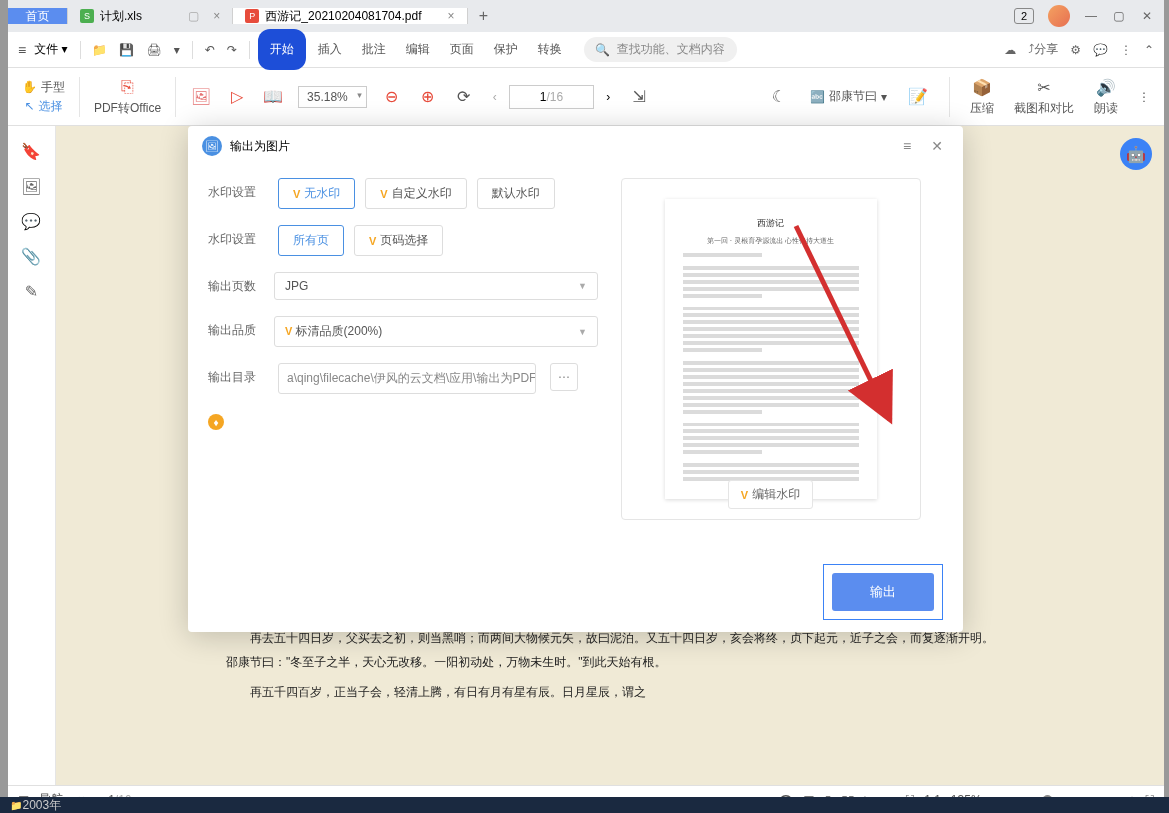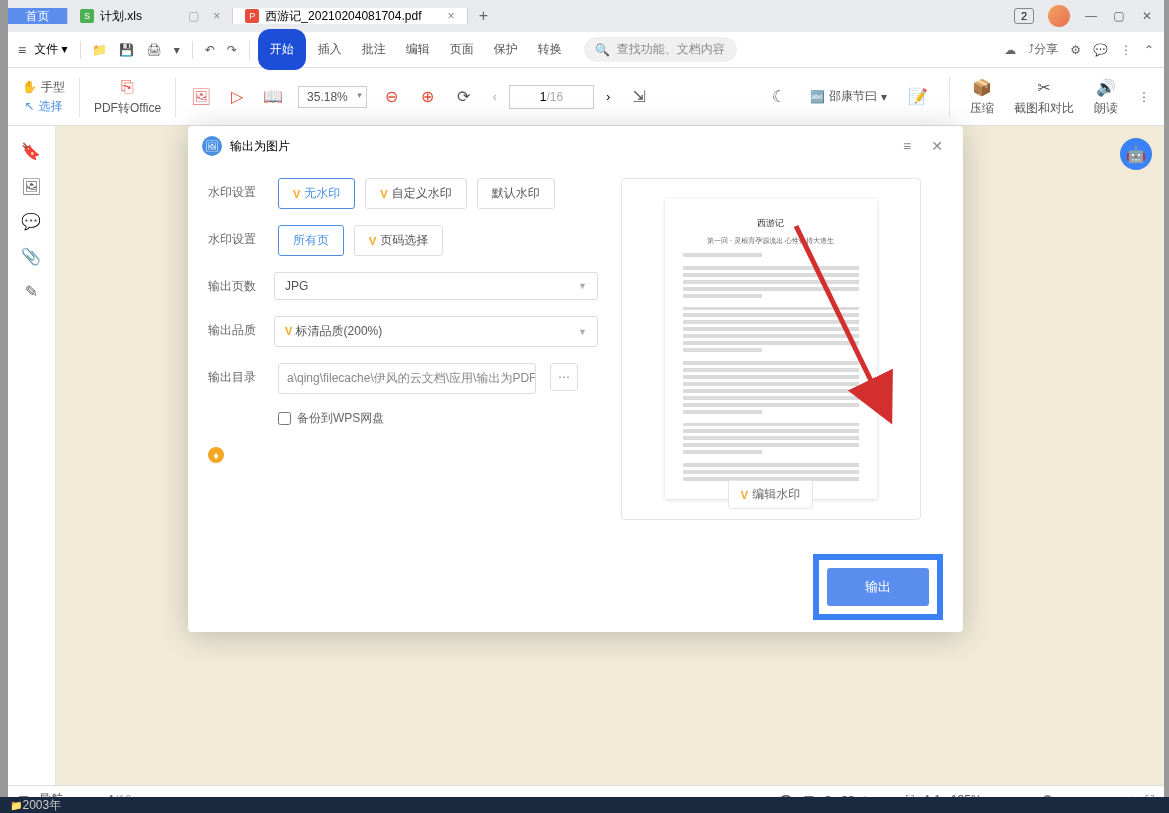--- a/index.html
+++ b/index.html
@@ -81,21 +81,21 @@
 .vip-note .ic{width:16px;height:16px;border-radius:50%;background:#f5a623;color:#fff;display:flex;align-items:center;justify-content:center;font-size:10px}
 .dlg-right{flex:1;display:flex;flex-direction:column;align-items:center}
 .preview{width:300px;height:342px;border:1px solid #e5e5e5;border-radius:4px;display:flex;align-items:center;justify-content:center;position:relative}
 .pg{width:212px;height:300px;background:#fff;box-shadow:0 1px 4px rgba(0,0,0,.15);padding:18px;display:flex;flex-direction:column;gap:3px}
 .pg-title{text-align:center;font-size:9px;color:#333;margin-bottom:3px}
 .pg-sub{text-align:center;font-size:7px;color:#666;margin-bottom:4px}
 .pg-ln{height:4px;background:#999;opacity:.35}
 .pg-ln.s{width:45%}
 .pg-para{height:3px}
 .wm-btn{position:absolute;bottom:10px;background:#fff;border:1px solid #e5e5e5;border-radius:3px;padding:5px 12px;display:flex;align-items:center;gap:4px;color:#666}
-.export-wrap{margin-top:auto;align-self:flex-end;border:6px solid #3b82f6;padding:8px}
+.export-wrap{margin-top:auto;align-self:flex-end;border:1px solid #3b82f6;padding:8px}
 .export-btn{background:#5b8def;color:#fff;border:none;padding:10px 38px;border-radius:3px;font-size:13px}
 .arrow{position:absolute;left:790px;top:220px;pointer-events:none}
 </style>
 </head>
 <body>
 
 <div class="window">
 
   <div class="titlebar">
     <div class="tab home">首页</div>
@@ -236,20 +236,24 @@
 
   <div class="content">
     <div class="sidebar">
       <span class="sb">🔖</span>
       <span class="sb">🖼</span>
       <span class="sb">💬</span>
       <span class="sb">📎</span>
       <span class="sb">✎</span>
     </div>
     <div class="page-area">
+      <div class="doc-text">
+        <p>再去五十四日岁，父买去之初，则当黑哨；而两间大物候元矢，故曰泥泊。又五十四日岁，亥会将终，贞下起元，近子之会，而复逐渐开明。邵康节曰："冬至子之半，天心无改移。一阳初动处，万物未生时。"到此天始有根。</p>
+        <p>再五千四百岁，正当子会，轻清上腾，有日有月有星有辰。日月星辰，谓之</p>
+      </div>
       <div class="floating-btn">🤖</div>
     </div>
   </div>
 
   <div class="statusbar">
     <span>▤</span>
     <span>导航</span>
     <span>⏮</span>
     <span>‹</span>
     <span><span>1</span><span style="color:#aaa">/</span><span style="color:#aaa">16</span></span>
@@ -320,24 +324,20 @@
         <div class="select">
             <span><span class="vbadge">V</span> <span>标清品质(200%)</span></span>
             <span class="arr">▼</span>
           </div>
       </div>
       <div class="row">
         <div class="row-label">输出目录</div>
         <div class="path-box">a\qing\filecache\伊风的云文档\应用\输出为PDF\</div>
         <div class="path-more">⋯</div>
       </div>
-      <label class="chk">
-        <input type="checkbox" style="">
-        <span>备份到WPS网盘</span>
-      </label>
       <div class="vip-note">
         <span class="ic">♦</span>
       </div>
     </div>
     <div class="dlg-right">
       <div class="preview">
         <div class="pg">
           <div class="pg-title">西游记</div>
           <div class="pg-sub">第一回 · 灵根育孕源流出 心性修持大道生</div>
           <div class="pg-ln s"></div>

